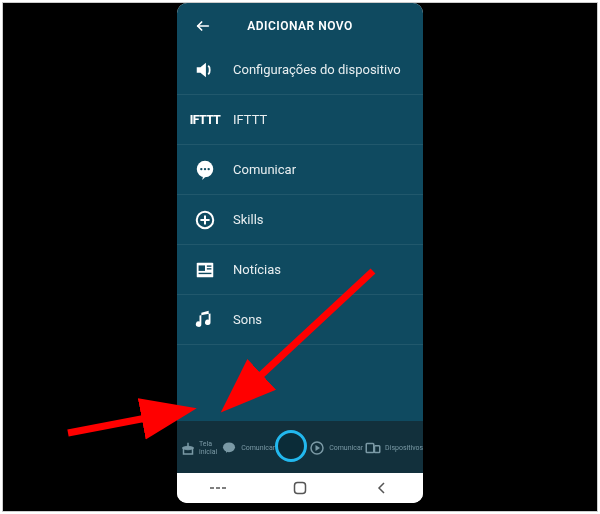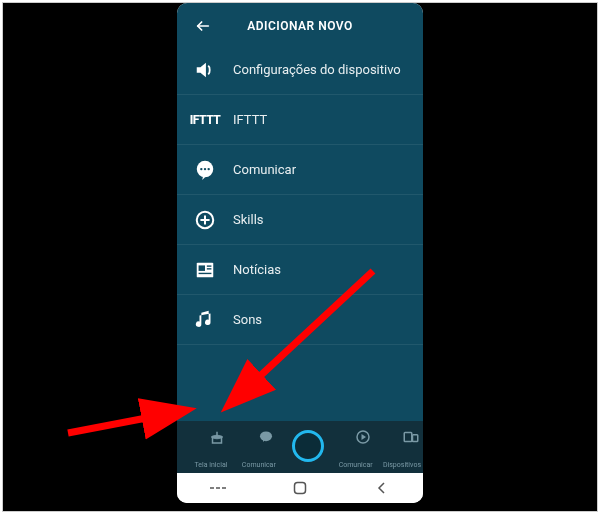--- a/index.html
+++ b/index.html
@@ -104,23 +104,23 @@
       height: 52px;
       background: #12303c;
       display: flex;
       align-items: center;
       justify-content: space-around;
       padding: 4px 2px 2px;
     }
     .navitem {
       flex: 1;
       display: flex;
-      flex-direction: column;
-      align-items: flex-end;
-      gap: 14px;
+      flex-direction: row;
+      align-items: center;
+      gap: 2px;
       color: #7a99a5;
     }
     .navitem .navicon {
       width: 20px;
       height: 20px;
       display: flex;
       align-items: center;
       justify-content: center;
     }
     .navitem .navlabel {

